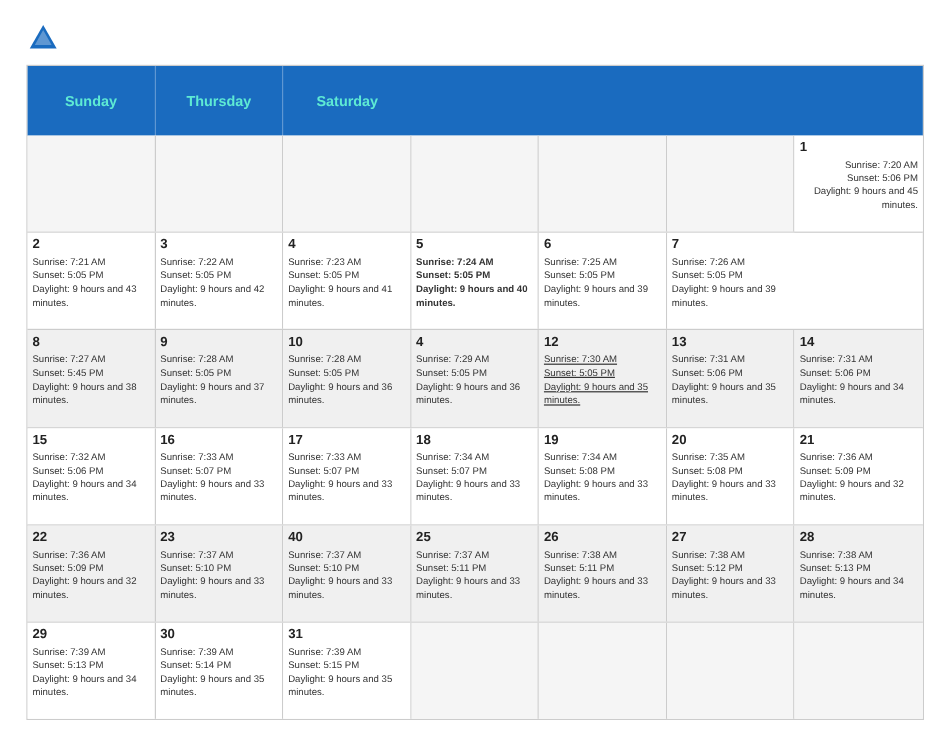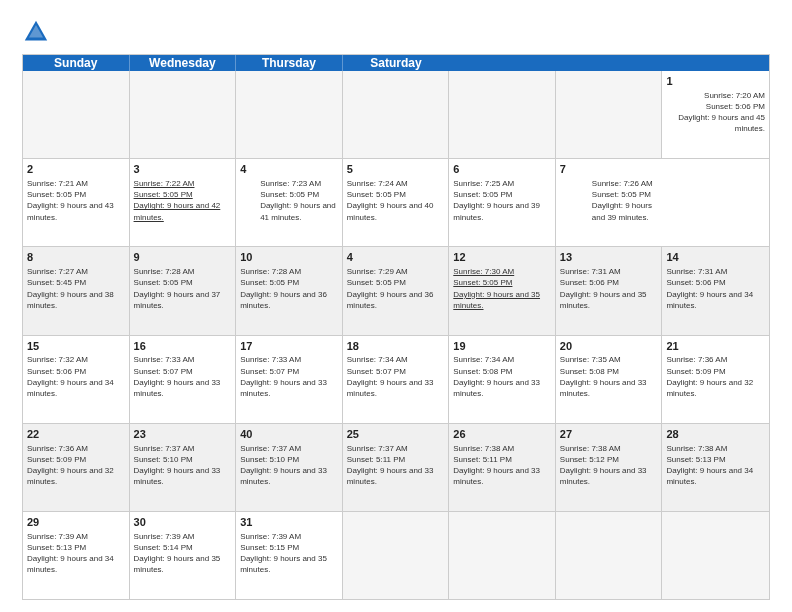--- a/index.html
+++ b/index.html
@@ -59,25 +59,25 @@
       display: flex;
       flex-direction: column;
       border: 1px solid #ccc;
     }
     .cal-header-row {
       display: grid;
       grid-template-columns: repeat(7, 1fr);
       background: #1a6bbf;
     }
     .cal-header-cell {
-      color: #ffffff;
+      color: #5eead4;
       font-size: 12px;
       font-weight: bold;
       text-align: center;
-      padding: 1px 2px;
+      padding: 22px 2px;
       border-right: 1px solid rgba(255,255,255,0.3);
     }
     .cal-header-cell:last-child { border-right: none; }
     .cal-body {
       display: flex;
       flex-direction: column;
       flex: 1;
     }
     .cal-week {
       display: grid;
@@ -128,21 +128,20 @@
     </div>
     <div class="title-block">
       <div class="cal-title"></div>
       <div class="cal-subtitle"></div>
     </div>
   </div>
 
   <div class="calendar">
     <div class="cal-header-row">
     <div class="cal-header-cell">Sunday</div>
-        <div class="cal-header-cell">Wednesday</div>
         <div class="cal-header-cell">Thursday</div>
         <div class="cal-header-cell">Saturday</div>
       </div>
     <div class="cal-body">
     <div class="cal-week">
           <div class="cal-cell empty"></div>
           <div class="cal-cell empty"></div>
           <div class="cal-cell empty"></div>
           <div class="cal-cell empty"></div>
           <div class="cal-cell empty"></div>
@@ -156,45 +155,45 @@
         </div>
         <div class="cal-week">
           <div class="cal-cell">
             <span class="day-number">2</span>
             <div class="cell-text" style="white-space: pre-line;">Sunrise: 7:21 AM
 Sunset: 5:05 PM
 Daylight: 9 hours and 43 minutes.</div>
           </div>
           <div class="cal-cell">
             <span class="day-number">3</span>
-            <div class="cell-text" style="white-space: pre-line; text-decoration: underline;">Sunrise: 7:22 AM
+            <div class="cell-text" style="white-space: pre-line;">Sunrise: 7:22 AM
 Sunset: 5:05 PM
 Daylight: 9 hours and 42 minutes.</div>
           </div>
           <div class="cal-cell">
             <span class="day-number">4</span>
-            <div class="cell-text" style="white-space: pre-line; margin-left: 20px;">Sunrise: 7:23 AM
+            <div class="cell-text" style="white-space: pre-line;">Sunrise: 7:23 AM
 Sunset: 5:05 PM
 Daylight: 9 hours and 41 minutes.</div>
           </div>
           <div class="cal-cell">
             <span class="day-number">5</span>
-            <div class="cell-text" style="white-space: pre-line;">Sunrise: 7:24 AM
+            <div class="cell-text" style="white-space: pre-line; font-weight: bold;">Sunrise: 7:24 AM
 Sunset: 5:05 PM
 Daylight: 9 hours and 40 minutes.</div>
           </div>
           <div class="cal-cell">
             <span class="day-number">6</span>
             <div class="cell-text" style="white-space: pre-line;">Sunrise: 7:25 AM
 Sunset: 5:05 PM
 Daylight: 9 hours and 39 minutes.</div>
           </div>
           <div class="cal-cell">
             <span class="day-number">7</span>
-            <div class="cell-text" style="white-space: pre-line; margin-left: 32px;">Sunrise: 7:26 AM
+            <div class="cell-text" style="white-space: pre-line;">Sunrise: 7:26 AM
 Sunset: 5:05 PM
 Daylight: 9 hours and 39 minutes.</div>
           </div>
         </div>
         <div class="cal-week">
           <div class="cal-cell shaded">
             <span class="day-number">8</span>
             <div class="cell-text" style="white-space: pre-line;">Sunrise: 7:27 AM
 Sunset: 5:45 PM
 Daylight: 9 hours and 38 minutes.</div>

